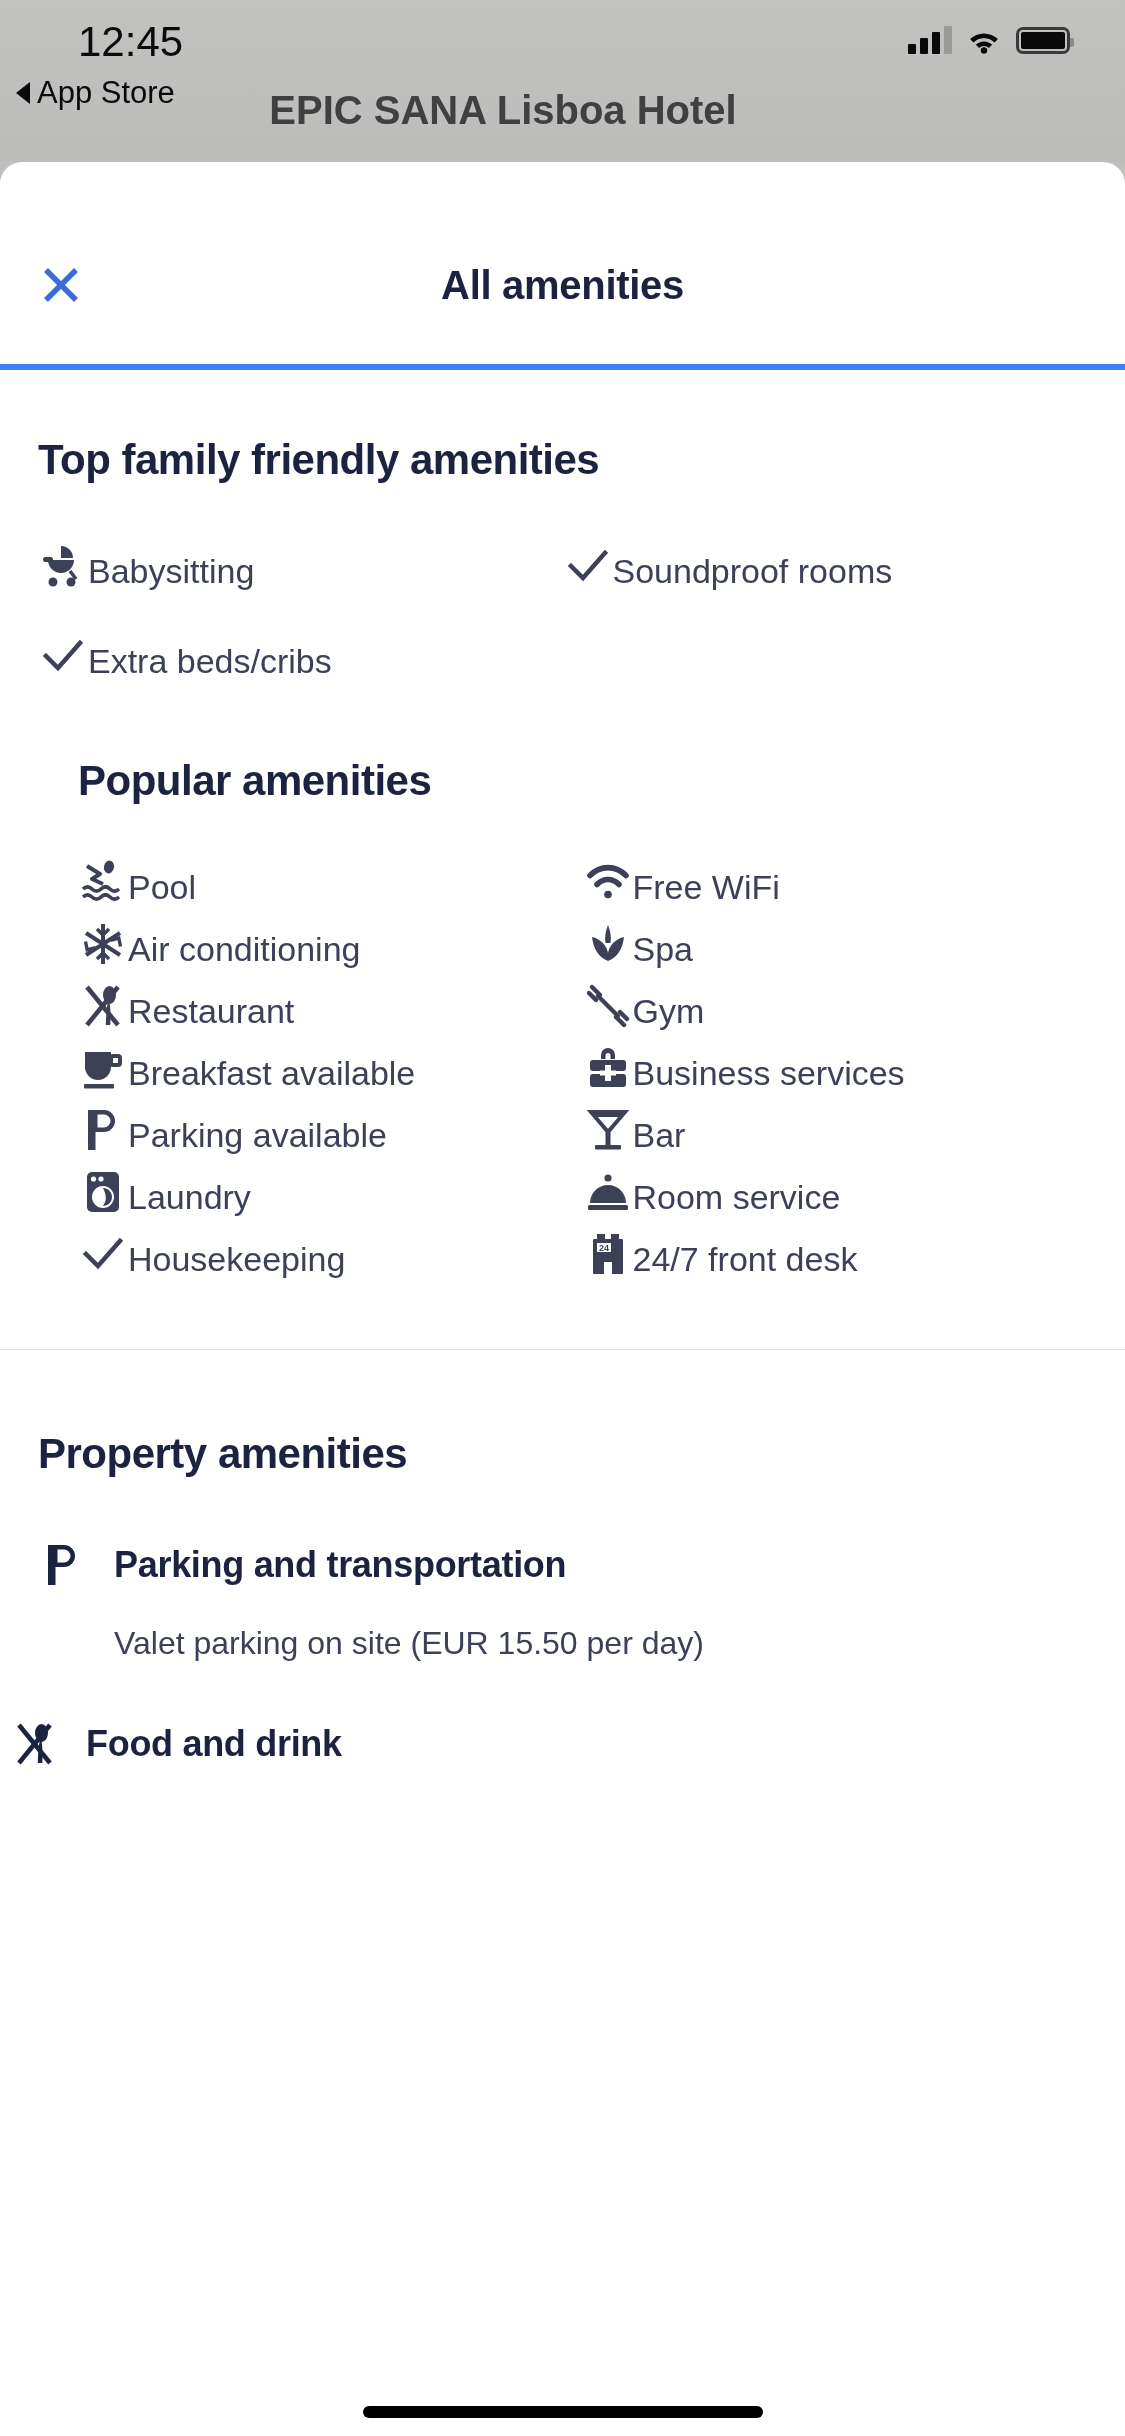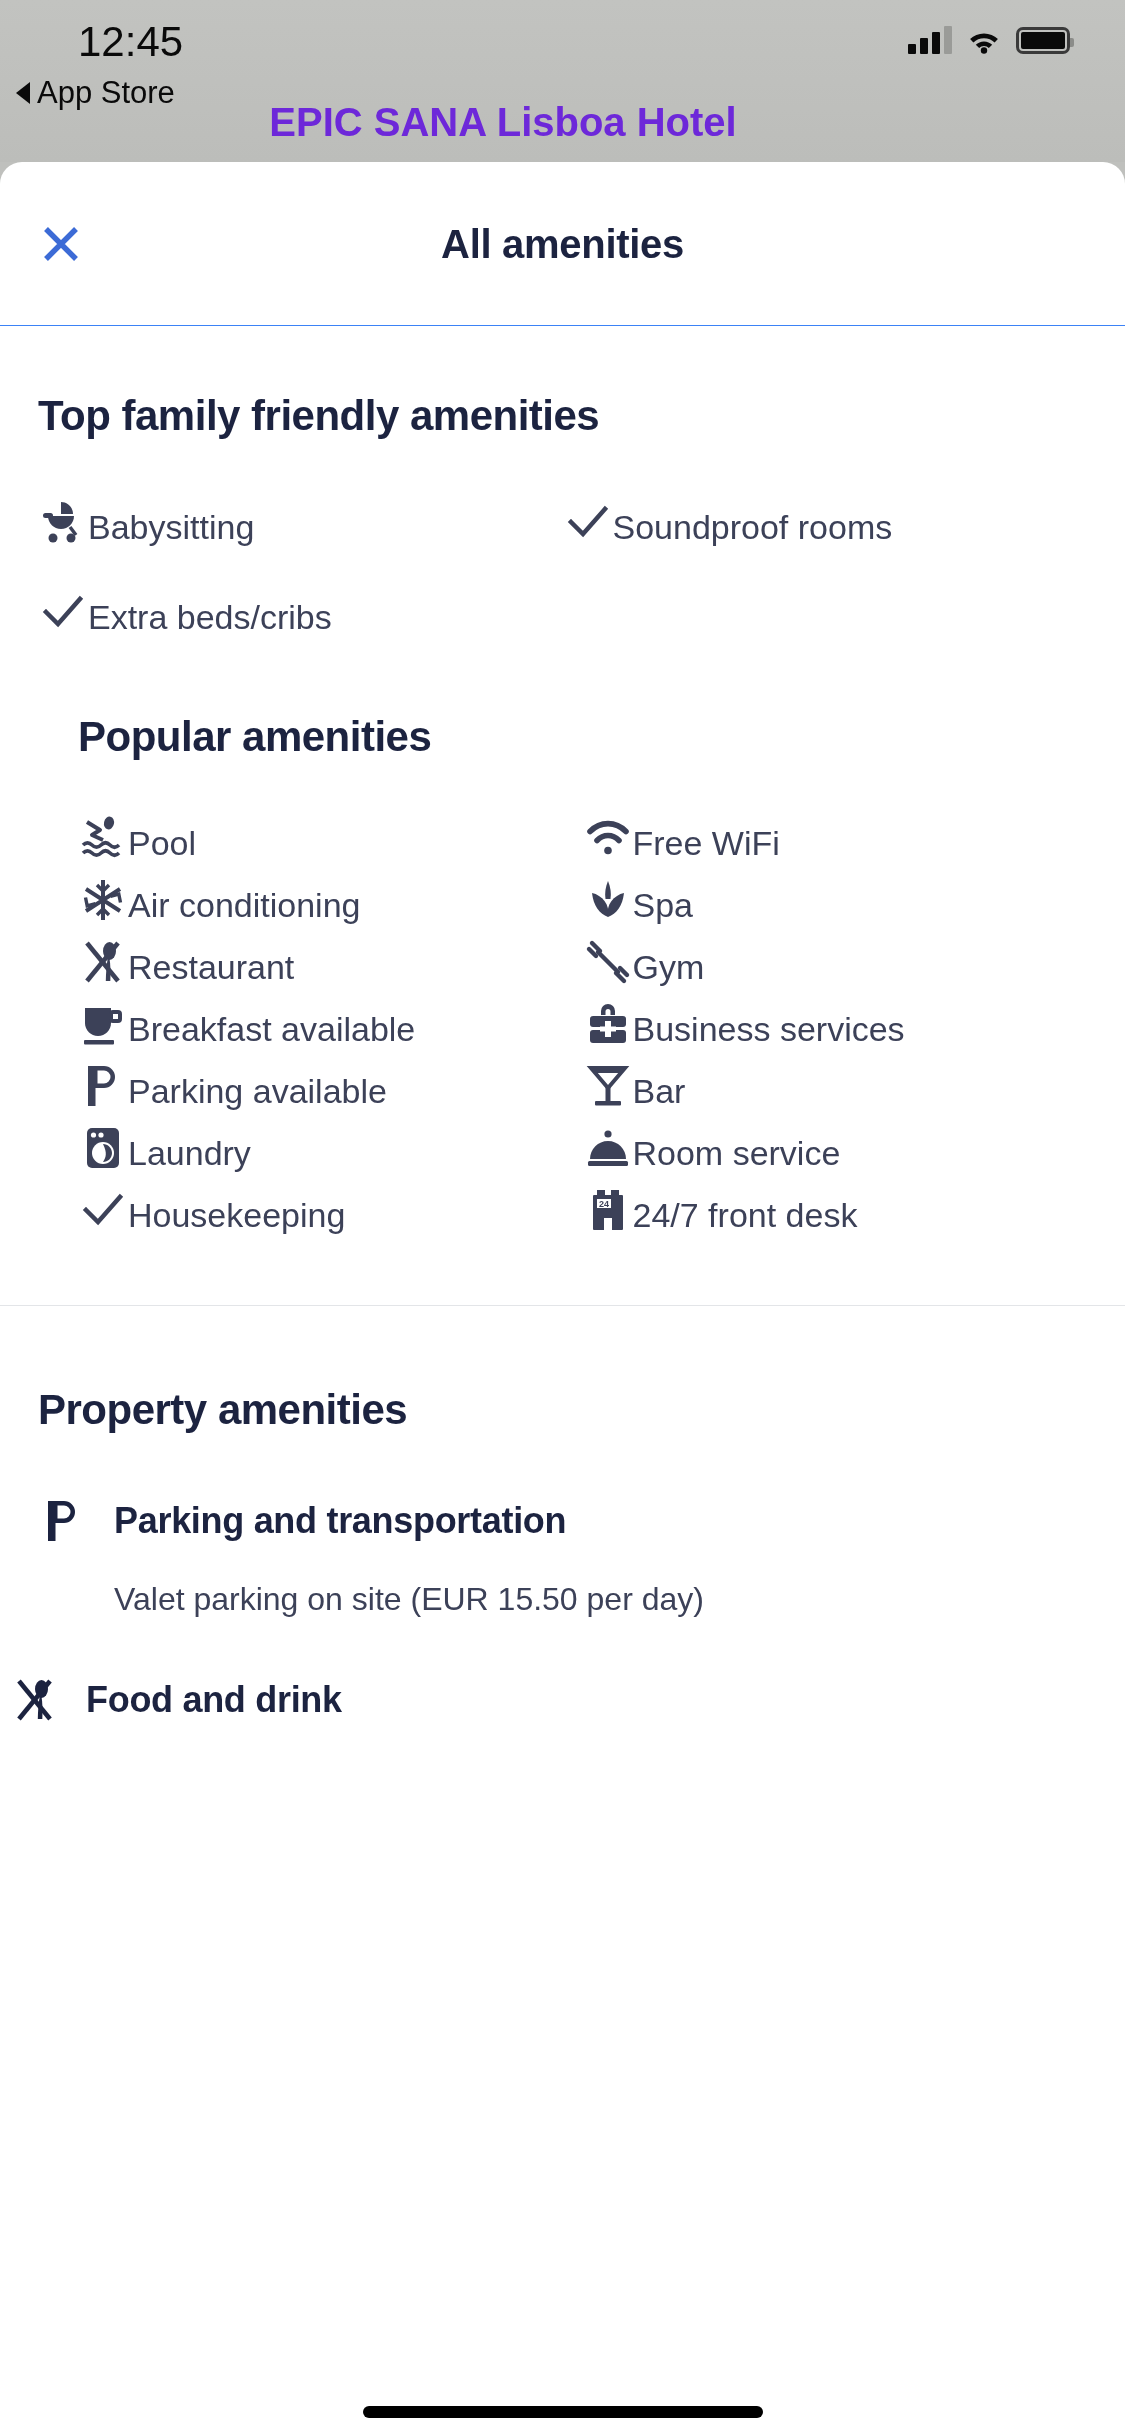--- a/index.html
+++ b/index.html
@@ -79,46 +79,47 @@
   .back-caret {
     width: 0; height: 0;
     border-top: 11px solid transparent;
     border-bottom: 11px solid transparent;
     border-right: 14px solid #0a0a0a;
   }
 
   
   .bg-title {
     position: absolute;
-    top: 100px;
+    top: 88px;
     left: 0;
     width: 1006px;
     text-align: center;
     font-size: 40px;
     font-weight: 700;
-    color: #6d28d9;
+    color: #404040;
     z-index: 1;
   }
 
   
   .sheet {
     position: absolute;
     top: 162px; left: 0;
     width: 1125px;
     height: 2274px;
     background: #ffffff;
     border-radius: 22px 22px 0 0;
     overflow: hidden;
     z-index: 2;
   }
 
   .sheet-header {
     position: relative;
     height: 164px;
-    border-bottom: 1px solid #3b82f6;
+    border-bottom: 6px solid #3b82f6;
+    margin-top: 44px;
   }
   .close-btn {
     position: absolute;
     left: 33px;
     top: 50%;
     transform: translateY(-50%);
     width: 56px; height: 56px;
     display: flex; align-items: center; justify-content: center;
   }
   .sheet-title {

